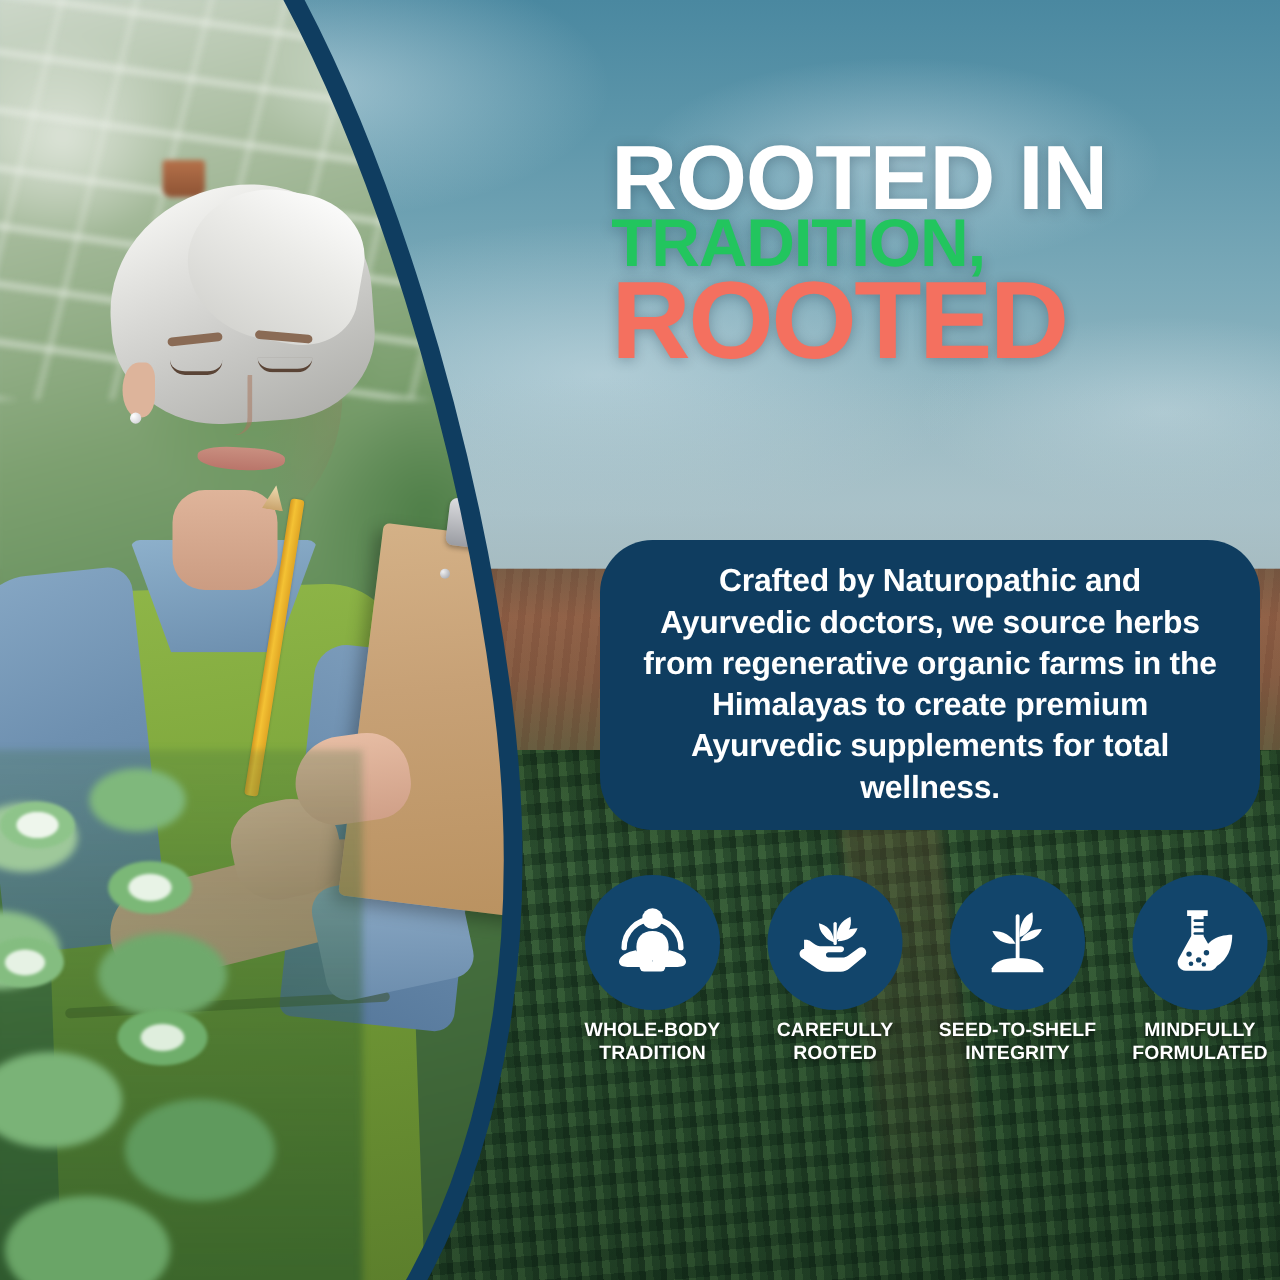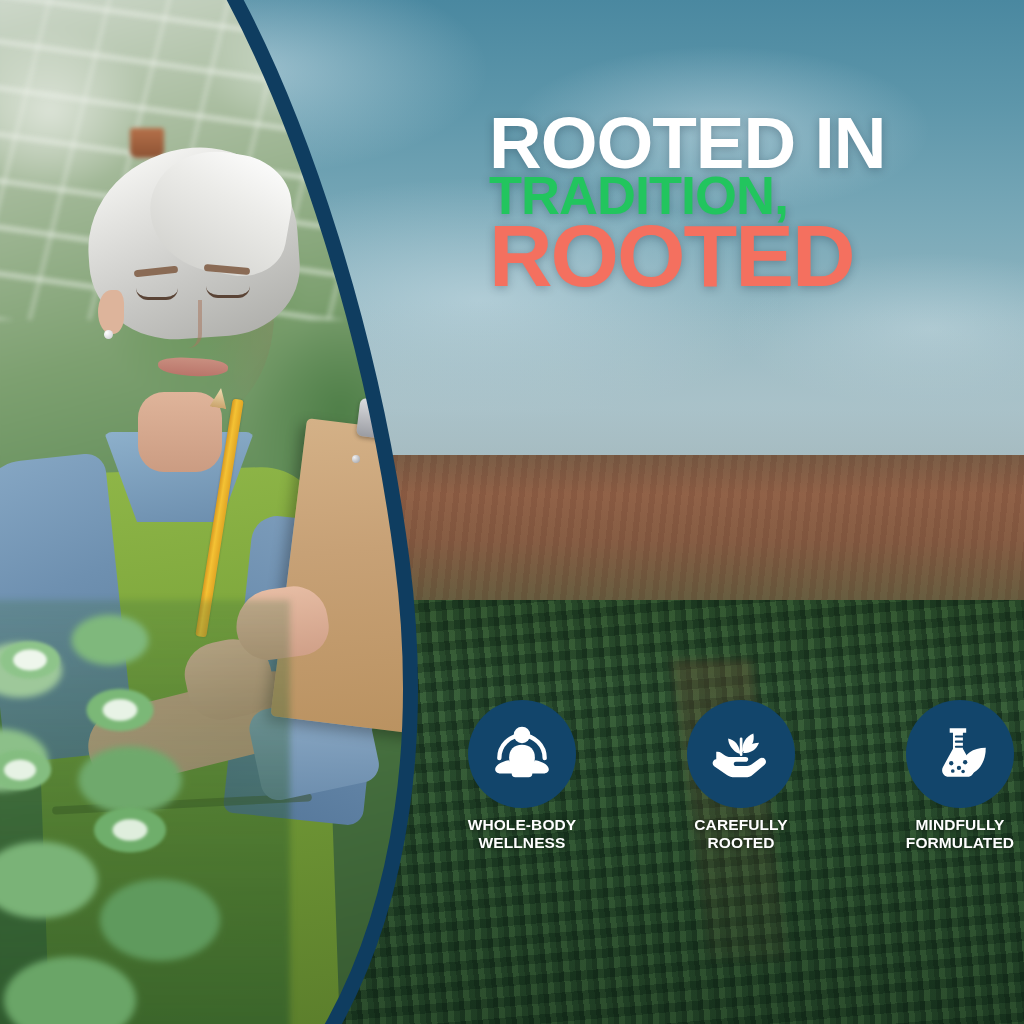--- a/index.html
+++ b/index.html
@@ -337,57 +337,75 @@
   <svg class="arc" viewBox="0 0 1024 1024">
     <path d="M232,-6 C300,120 372,330 402,560 C424,730 404,900 330,1030" fill="none" stroke="#0f3d60" stroke-width="15"></path>
   </svg>
 
   <div class="headline">
     <span class="hl-line hl-1">ROOTED IN</span>
     <span class="hl-line hl-2">TRADITION,</span>
     <span class="hl-line hl-3">ROOTED</span>
   </div>
 
+  <div class="panel">
+    <p class="panel-text">Crafted by Naturopathic and Ayurvedic doctors, we source herbs from regenerative organic farms in the Himalayas to create premium Ayurvedic supplements for total wellness.</p>
+  </div>
 
   <div class="badges">
 
     <div class="badge">
       <div class="badge-circle">
         <svg width="66" height="66" viewBox="0 0 64 64">
           <path d="M10 36 A22 22 0 0 1 54 36" fill="none" stroke="#fff" stroke-width="4.2" stroke-linecap="round"></path>
           <circle cx="32" cy="13.5" r="8" fill="#fff"></circle>
           <path d="M32 23c-8 0-12.5 5-12.5 12.5 0 4 1 7.5 2.5 10h20c1.5-2.5 2.5-6 2.5-10C44.5 28 40 23 32 23z" fill="#fff"></path>
           <path d="M19 38c-6 1-13 4.5-13 9 0 2.8 3 4 6.5 4H32v-5.5c-4 0-8-2-13-7.5z" fill="#fff"></path>
           <path d="M45 38c6 1 13 4.5 13 9 0 2.8-3 4-6.5 4H32v-5.5c4 0 8-2 13-7.5z" fill="#fff"></path>
           <rect x="22" y="47" width="20" height="7.5" rx="3.6" fill="#fff"></rect>
         </svg>
       </div>
       <div class="badge-label">
         <span>WHOLE-BODY</span><br>
-        <span>WELLNESS</span>
+        <span>TRADITION</span>
       </div>
     </div>
 
     <div class="badge">
       <div class="badge-circle">
         <svg width="66" height="66" viewBox="0 0 64 64">
           <path d="M33 30c0-9 3.5-15 11-18 1.5 7.5-1.5 15-11 18z" fill="#fff"></path>
           <path d="M31 30c-1-7-5-11.5-11.5-13 .5 6.5 3.5 11.5 11.5 13z" fill="#fff"></path>
           <path d="M34 31c2.5-6.5 8-10 15.5-10-2.5 6.5-7.5 10-15.5 10z" fill="#fff"></path>
           <path d="M31.5 32c-.8-5-4-9-9.5-11 .3 5 2.8 9 9.5 11z" fill="#fff"></path>
           <rect x="30.8" y="16" width="2.6" height="18" rx="1.3" fill="#fff"></rect>
           <path d="M8 37c-2 0-3.5 1.7-3.5 3.8 0 1.4.7 2.6 1.8 3.3l12 8.2c2.2 1.5 4.8 2.3 7.5 2.3h10.6c2.6 0 5-.9 7-2.6l11.5-9.6c1.6-1.4 1.8-3.8.4-5.4-1.3-1.5-3.6-1.8-5.2-.6l-8 5.8c-1.2.9-2.7 1.4-4.2 1.4H27c-1.1 0-2-.9-2-2s.9-2 2-2h9.5c1.4 0 2.5-1.1 2.5-2.5S37.9 35 36.5 35H22c-2.4 0-4.7-.8-6.6-2.3L13 31c-1-.8-2.3-1.2-3.6-1.2H8z" fill="#fff"></path>
         </svg>
       </div>
       <div class="badge-label">
         <span>CAREFULLY</span><br>
         <span>ROOTED</span>
       </div>
     </div>
 
+    <div class="badge">
+      <div class="badge-circle">
+        <svg width="66" height="66" viewBox="0 0 64 64">
+          <path d="M33.5 28c0-10 3-16.5 10-19.5 1.5 8-1 16-10 19.5z" fill="#fff"></path>
+          <path d="M34 31c3-6 9-9.5 17-9.5-3 6.5-8.5 9.5-17 9.5z" fill="#fff"></path>
+          <path d="M30.5 33c-3-6.5-9.5-10-18-10 3 7 9 10.5 18 10z" fill="#fff"></path>
+          <rect x="30.6" y="10" width="3" height="36" rx="1.5" fill="#fff"></rect>
+          <path d="M12 52c3-5 8-8 20-8s17 3 20 8v3H12z" fill="#fff"></path>
+        </svg>
+      </div>
+      <div class="badge-label">
+        <span>SEED-TO-SHELF</span><br>
+        <span>INTEGRITY</span>
+      </div>
+    </div>
 
     <div class="badge">
       <div class="badge-circle">
         <svg width="66" height="66" viewBox="0 0 64 64">
           <path d="M57 26c-13 0-22 6.5-22 16.5 0 4 1.5 7.5 4 10 10-2 18-11.5 18-26.5z" fill="#fff"></path>
           <path d="M22 7h16v4.5h-3.2V27l10 17.5c2.4 4.2-.6 9.5-5.5 9.5H21c-4.9 0-7.9-5.3-5.5-9.5L25.2 27V11.5H22V7z" fill="#fff"></path>
           <g fill="#12456b">
             <rect x="27" y="14" width="8.5" height="2" rx="1"></rect>
             <rect x="27" y="19" width="8.5" height="2" rx="1"></rect>
             <rect x="27" y="24" width="8.5" height="2" rx="1"></rect>

